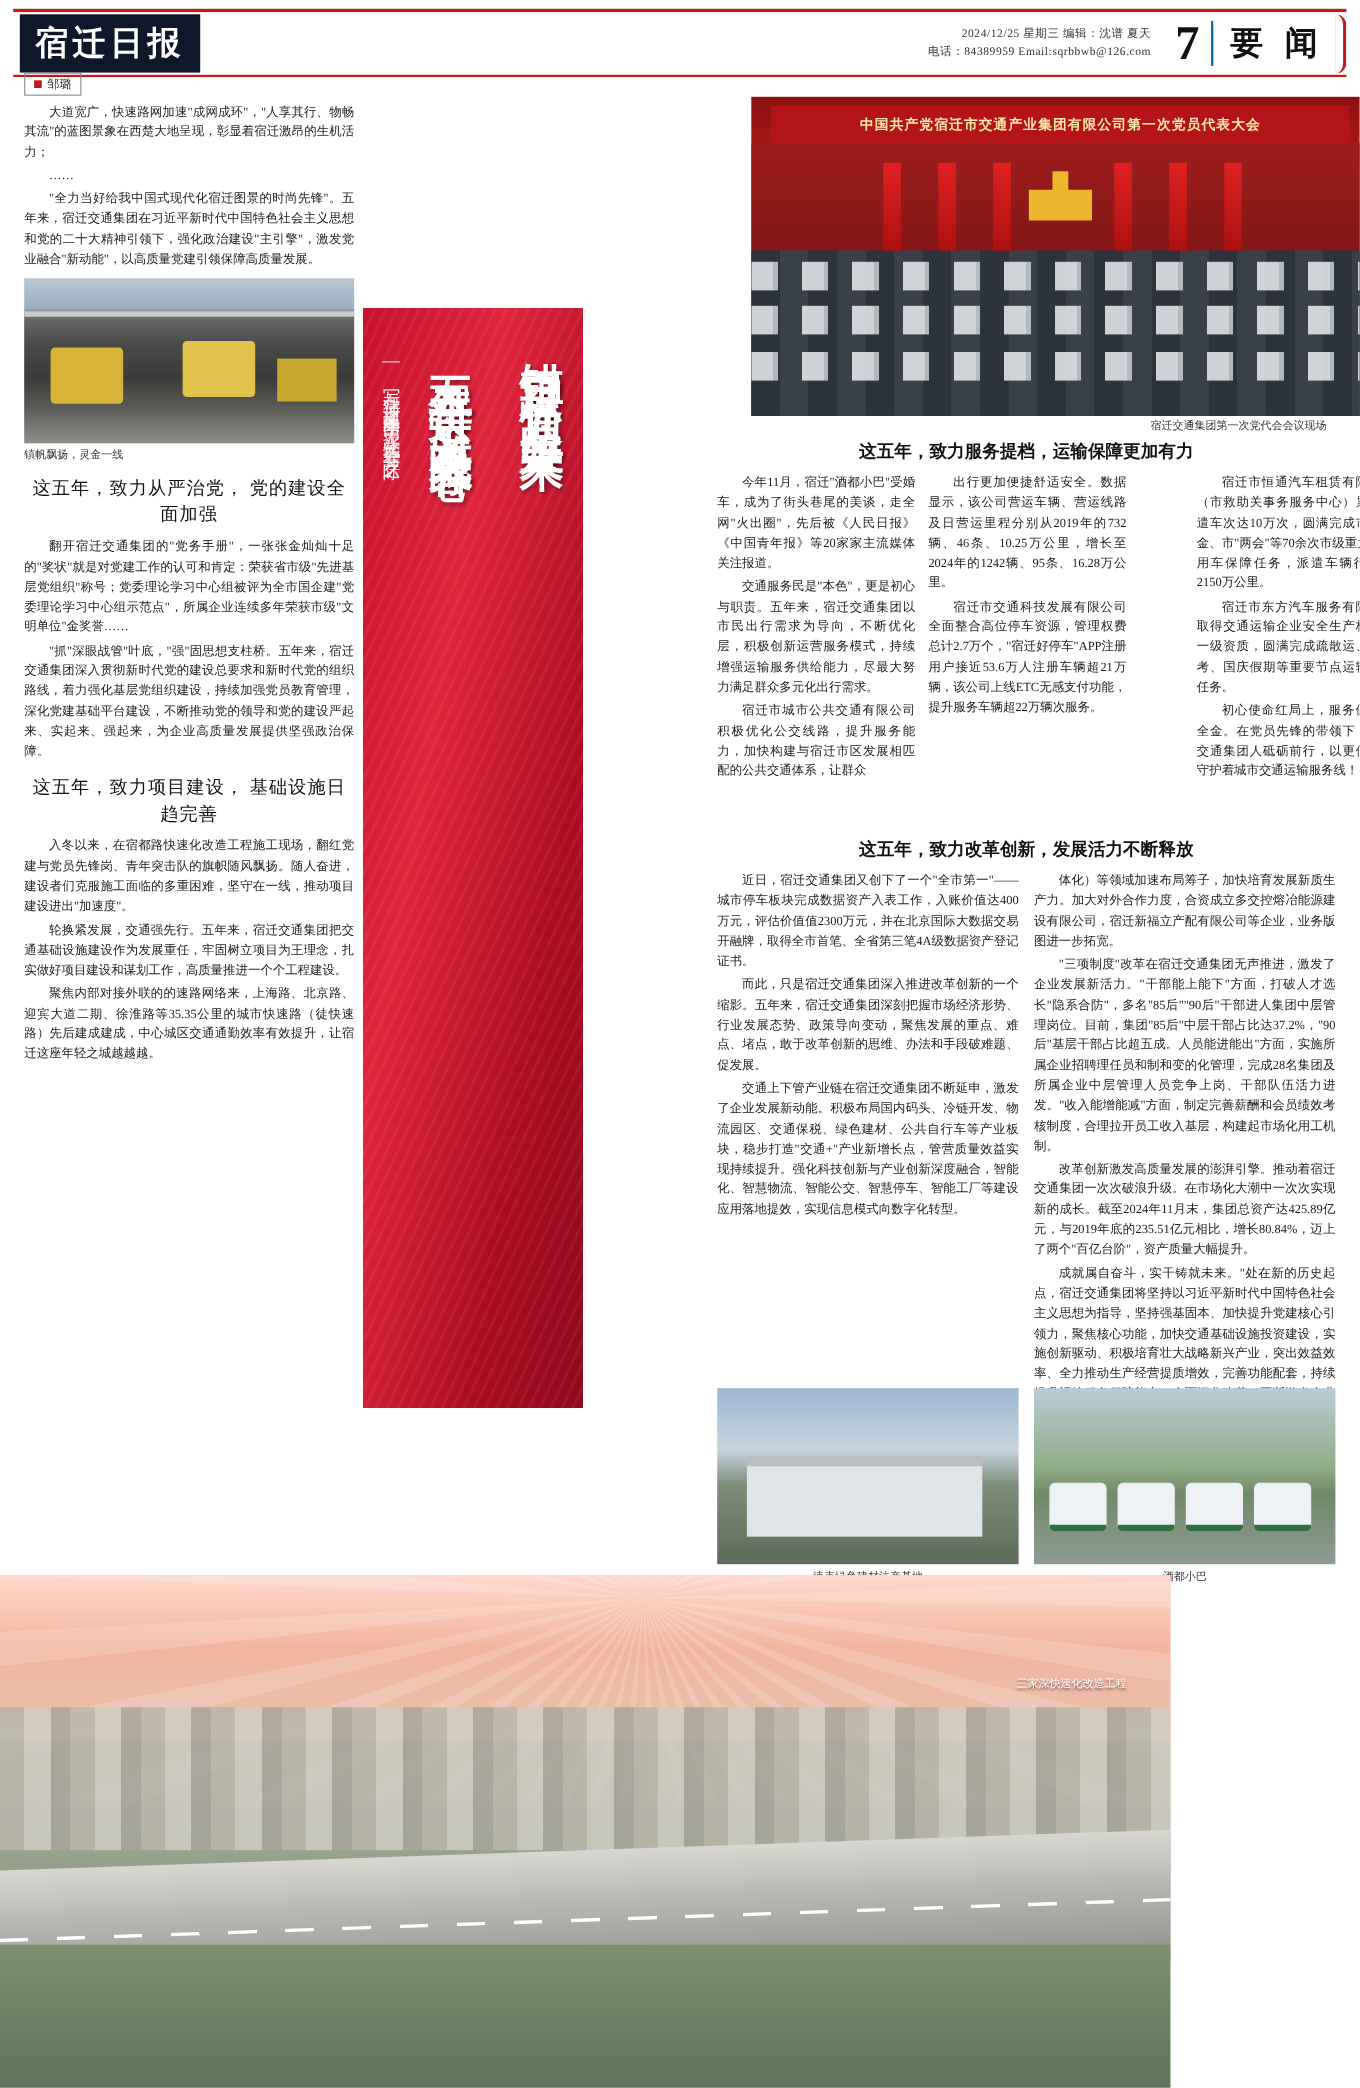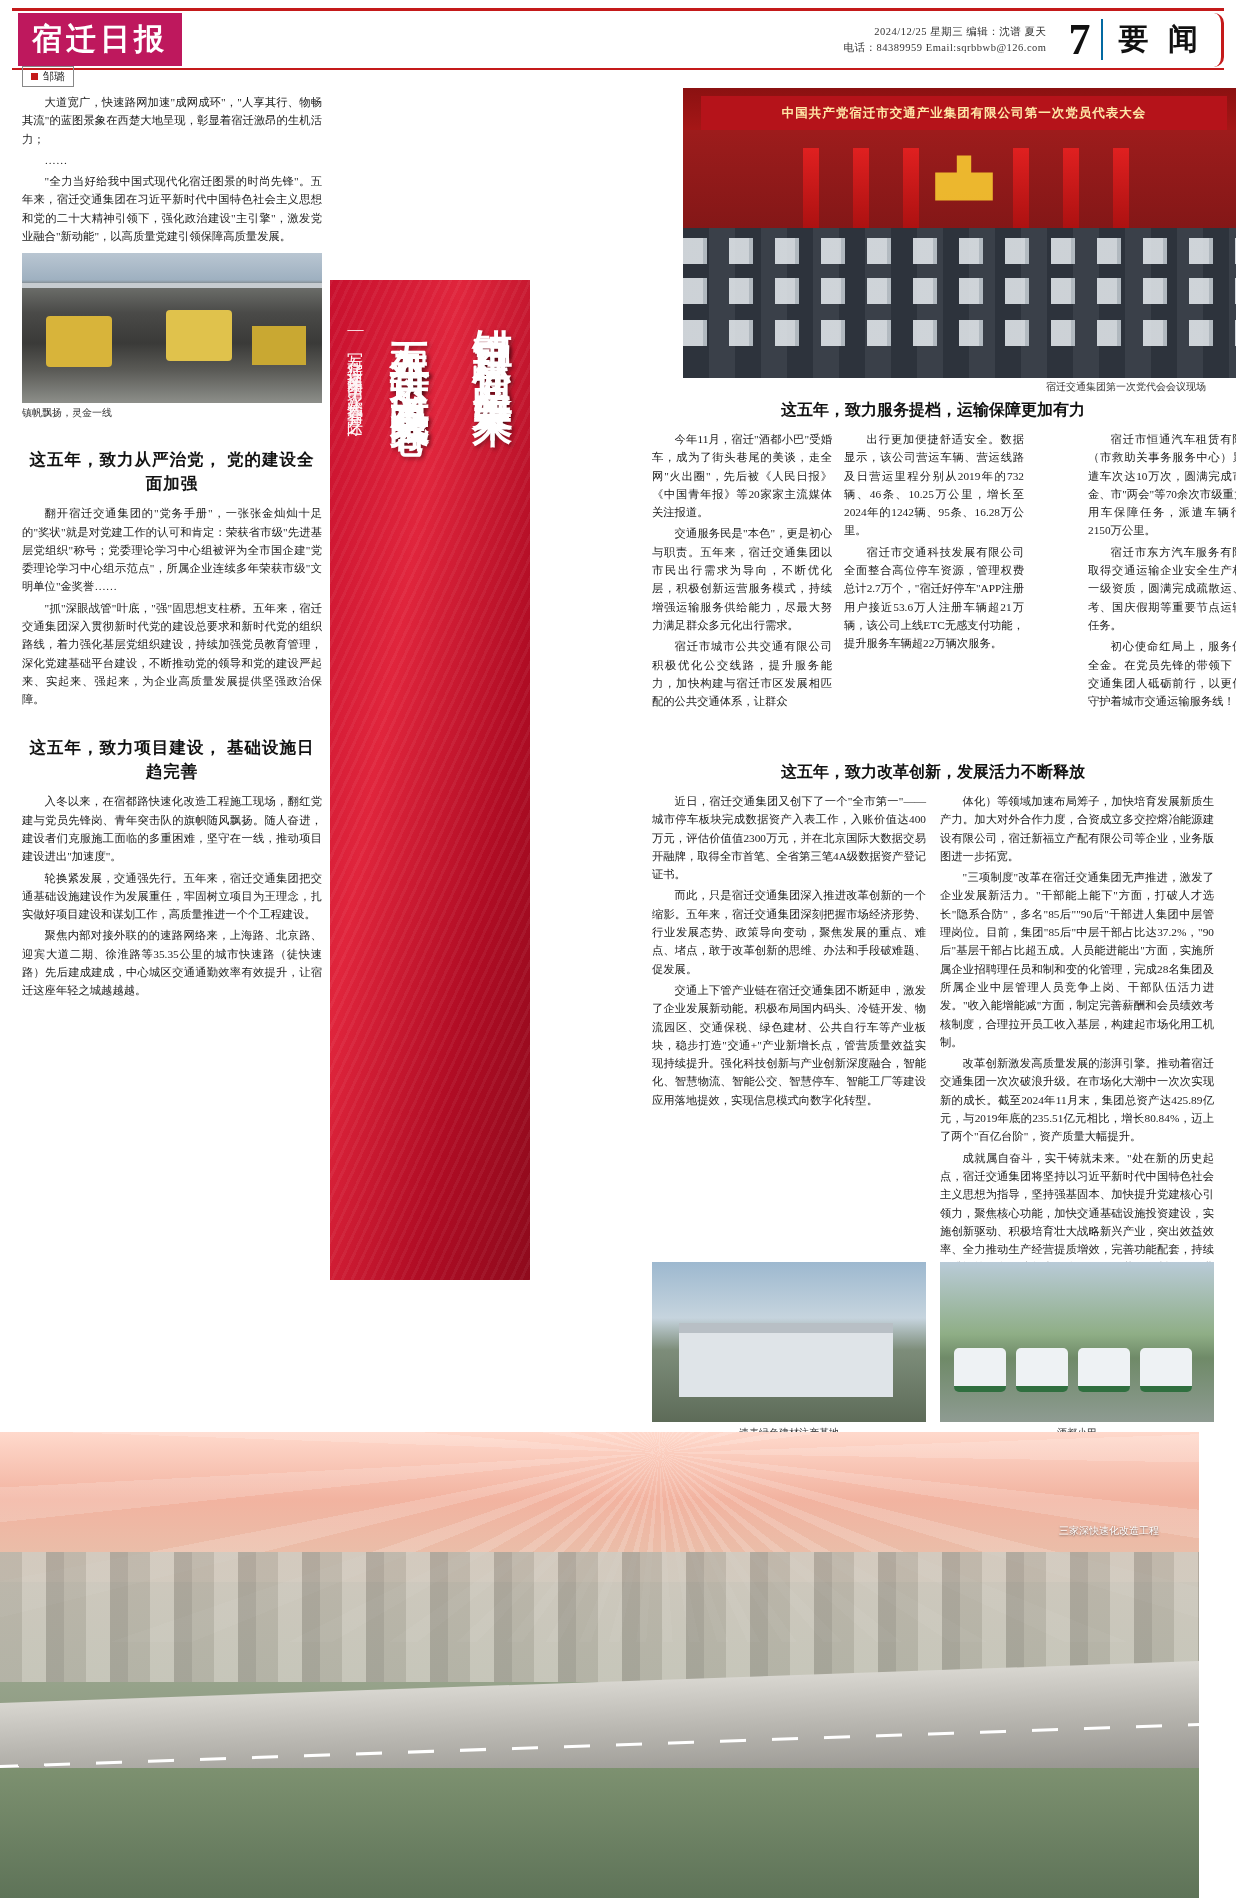--- a/index.html
+++ b/index.html
@@ -13,21 +13,21 @@
   .page { position: relative; width: 1236px; height: 1898px; }
 
   
   .masthead {
     position: absolute; top: 8px; left: 12px; right: 12px; height: 62px;
     border-top: 3px solid #c41a1a;
     border-bottom: 2px solid #c41a1a;
     display: flex; align-items: center;
   }
   .masthead-logo {
-    background: #be185d; color: #fff;
+    background: #0f172a; color: #fff;
     font-size: 30px; font-weight: bold; letter-spacing: 4px;
     padding: 6px 14px; margin-left: 6px;
     font-family: "Liberation Serif", serif;
   }
   .masthead-mid { flex: 1; text-align: right; padding-right: 16px; line-height: 1.5; }
   .masthead-line { font-size: 10.5px; color: #333; letter-spacing: .5px; }
   .masthead-pageno {
     font-size: 44px; font-weight: bold; color: #111;
     padding: 0 10px 0 6px;
   }
@@ -74,22 +74,22 @@
     content:""; position:absolute; left:8%; top:42%; width:22%; height:34%;
     background:#d8b43a; border-radius:4px;
     box-shadow: 120px -6px 0 0 #e0c24c, 200px 4px 0 -6px #c9a832;
   }
   .photo-road::after{
     content:""; position:absolute; left:0; top:20%; width:100%; height:5px;
     background:#c7ccd0;
   }
 
   .hl {
-    font-size: 16.5px; font-weight: bold; color: #111; text-align:center;
-    line-height: 1.45; margin: 28px 0 8px; letter-spacing: 1px;
+    font-size: 16.5px; font-weight: normal; color: #111; text-align:center;
+    line-height: 1.45; margin: 12px 0 8px; letter-spacing: 1px;
   }
 
   
   .banner {
     position: absolute; left: 330px; top: 280px; width: 200px; height: 1000px;
     background: linear-gradient(100deg,#c8102e 0%, #e0253c 35%, #b00c24 70%, #8e0a1c 100%);
     overflow: hidden;
   }
   .banner::before{
     content:""; position:absolute; inset:0;
@@ -170,21 +170,21 @@
   }
   .photo-bus {
     position:absolute; left:940px; top:1262px; width:274px; height:160px;
     background: linear-gradient(180deg,#b9cbd8 0%,#8fae86 45%,#6f8a68 60%,#8e9b92 100%);
     overflow:hidden;
   }
   .bus { position:absolute; bottom:30px; width:52px; height:44px; background:#eef2f4; border-radius:5px; border-bottom:6px solid #2f6f3f; }
 
   
   .pano {
-    position:absolute; left:0; top:1432px; width:1199px; height:466px;
+    position:absolute; left:0; top:1432px; width:1064px; height:466px;
     background: linear-gradient(180deg,#f3c9c0 0%, #e9a79a 12%, #d98d7f 20%, #bcae9a 34%, #9aa68e 50%, #87957c 70%, #6e7f66 100%);
     overflow:hidden;
   }
   .pano-sky {
     position:absolute; left:0; top:0; width:100%; height:150px;
     background: linear-gradient(180deg,#ffd9cc 0%, #f2b3a0 45%, #e6c3ad 100%);
   }
   .pano-rays {
     position:absolute; left:0; top:0; width:100%; height:210px;
     background: repeating-conic-gradient(from 200deg at 55% 10%, rgba(255,255,255,.16) 0deg 3deg, rgba(255,255,255,0) 3deg 8deg);

